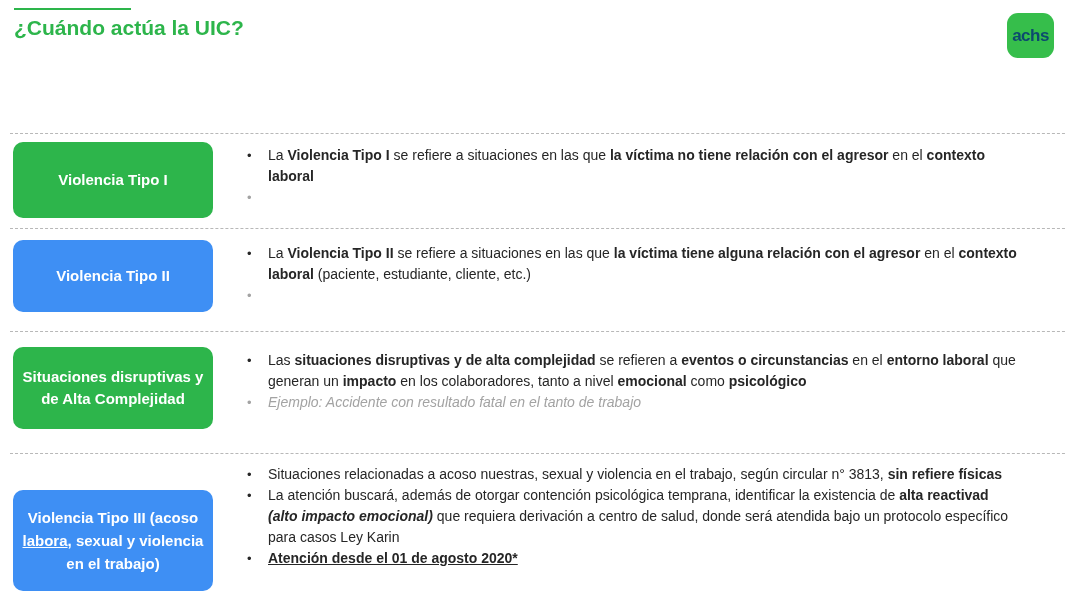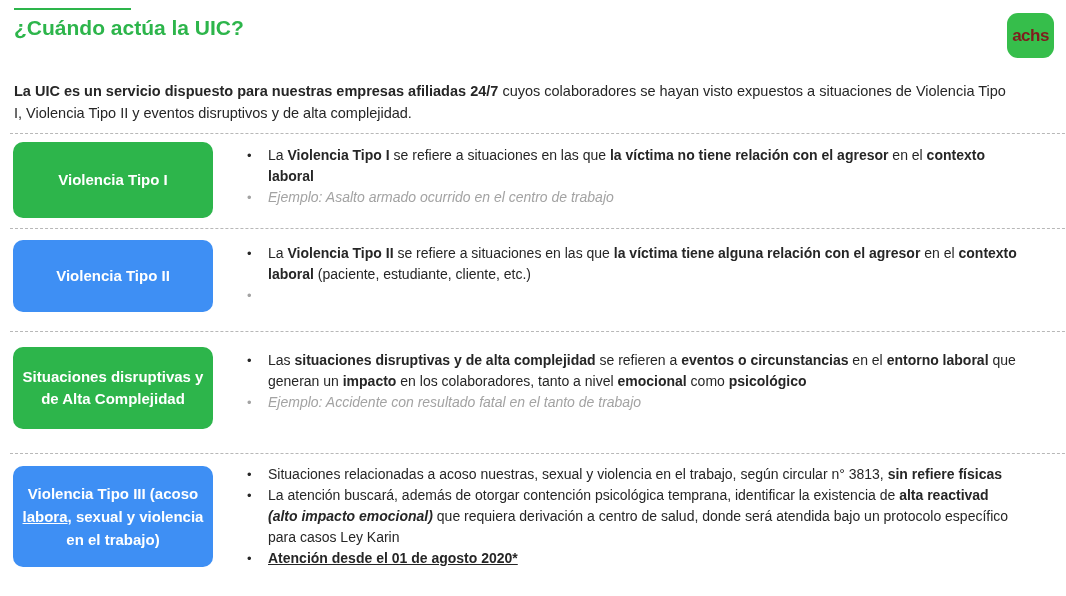--- a/index.html
+++ b/index.html
@@ -4,21 +4,21 @@
 <style>
   html,body{margin:0;padding:0;background:#fff;}
   #slide{
     position:relative;width:1066px;height:596px;background:#ffffff;overflow:hidden;
     font-family:"Liberation Sans","DejaVu Sans",sans-serif;color:#262626;padding-left:36px;
   }
   .accent-line{position:absolute;left:14px;top:8px;width:117px;height:2px;background:#2DB54B;}
   h1.title{position:absolute;left:14px;top:16px;margin:0;font-size:21px;font-weight:bold;color:#2DB54B;}
   .logo{
     position:absolute;left:1007px;top:13px;width:47px;height:45px;border-radius:11px;
-    background:#36BE4B;color:#7f1d1d;font-weight:bold;font-size:17px;
+    background:#36BE4B;color:#0c4a6e;font-weight:bold;font-size:17px;
     display:flex;align-items:center;justify-content:center;letter-spacing:-0.5px;
   }
   .intro{position:absolute;left:14px;top:80px;width:1002px;margin:0;font-size:14.5px;line-height:22px;}
   .sep{position:absolute;left:10px;right:12px;height:0;border-top:1px dashed #b8b8b8;}
   .row{position:absolute;left:13px;right:12px;}
   .row1{top:142px}.row2{top:240px}.row3{top:347px}.row4{top:466px}
   .tagbox{
     position:absolute;left:0;top:0;width:200px;border-radius:10px;
     display:flex;align-items:center;justify-content:center;text-align:center;
     color:#fff;font-weight:bold;font-size:15px;line-height:22px;padding:4px 8px;box-sizing:border-box;
@@ -37,34 +37,33 @@
   .page-number{position:absolute;right:24px;top:564px;font-size:11.5px;color:#595959;}
 </style>
 </head>
 <body>
 
 <div id="slide">
   <div class="accent-line" style="background: rgb(45, 181, 75);"></div>
   <h1 class="title" style="color: rgb(45, 181, 75);">¿Cuándo actúa la UIC?</h1>
   <div class="logo">achs</div>
 
-  <p class="intro"><span style="font-weight: bold;">La UIC es un servicio dispuesto para nuestras empresas afiliadas 24/7</span><span> cuyos colaboradores se hayan visto expuestos a situaciones de Violencia Tipo I, Violencia Tipo II y eventos disruptivos y de alta complejidad.</span></p>
 
   <div class="sep" style="top:133px"></div>
   <div class="sep" style="top:228px"></div>
   <div class="sep" style="top:331px"></div>
   <div class="sep" style="top:453px"></div>
 
   <div class="row row1">
     <div class="tagbox" style="background: rgb(45, 181, 75);">
         <span class="tag-label"><span>Violencia Tipo I</span></span>
       </div>
     <ul class="bullets">
         <li class="main"><span class="marker">•</span><span class="txt"><span>La </span><span style="font-weight: bold;">Violencia Tipo I</span><span> se refiere a situaciones en las que </span><span style="font-weight: bold; text-align: center;">la víctima no tiene relación con el agresor</span><span> en el </span><span style="font-weight: bold;">contexto laboral</span></span></li>
-        <li class="example"><span class="marker">•</span><span class="txt"><span>Ejemplo: Asalto armado ocurrido en el centro de trabajo</span></span></li>
+        <li class="example"><span class="marker">•</span></li>
       </ul>
   </div>
   <div class="row row2">
     <div class="tagbox" style="background: rgb(62, 143, 244);">
         <span class="tag-label"><span>Violencia Tipo II</span></span>
       </div>
     <ul class="bullets">
         <li class="main"><span class="marker">•</span><span class="txt"><span>La </span><span style="font-weight: bold;">Violencia Tipo II</span><span> se refiere a situaciones en las que </span><span style="font-weight: bold;">la víctima tiene alguna relación con el agresor</span><span> en el </span><span style="font-weight: bold;">contexto laboral</span><span> (paciente, estudiante, cliente, etc.)</span></span></li>
         <li class="example"><span class="marker">•</span></li>
       </ul>
@@ -72,21 +71,21 @@
   <div class="row row3">
     <div class="tagbox" style="background: rgb(45, 181, 75);">
         <span class="tag-label"><span>Situaciones disruptivas y de Alta Complejidad</span></span>
       </div>
     <ul class="bullets">
         <li class="main"><span class="marker">•</span><span class="txt"><span>Las </span><span style="font-weight: bold;">situaciones disruptivas y de alta complejidad</span><span> se refieren a </span><span style="font-weight: bold;">eventos o circunstancias</span><span> en el </span><span style="font-weight: bold;">entorno laboral</span><span> que generan un </span><span style="font-weight: bold;">impacto</span><span> en los colaboradores, tanto a nivel </span><span style="font-weight: bold;">emocional</span><span> como </span><span style="font-weight: bold;">psicológico</span></span></li>
         <li class="example"><span class="marker">•</span><span class="txt"><span>Ejemplo: Accidente con resultado fatal en el tanto de trabajo</span></span></li>
       </ul>
   </div>
   <div class="row row4">
-    <div class="tagbox" style="background: rgb(62, 143, 244);">
+    <div class="tagbox" style="background: rgb(62, 143, 244); margin-top: 24px;">
         <span class="tag-label"><span>Violencia Tipo III (acoso </span><span style="text-decoration: underline;">labora</span><span>, sexual y violencia en el trabajo)</span></span>
       </div>
     <ul class="bullets">
         <li class="main"><span class="marker">•</span><span class="txt"><span>Situaciones relacionadas a acoso nuestras, sexual y violencia en el trabajo, según circular n° 3813, </span><span style="font-weight: bold;">sin refiere físicas</span></span></li>
         <li class="main"><span class="marker">•</span><span class="txt"><span>La atención buscará, además de otorgar contención psicológica temprana, identificar la existencia de </span><span style="font-weight: bold;">alta reactivad</span><span> </span><span style="font-weight: bold; font-style: italic;">(alto impacto emocional)</span><span> que requiera derivación a centro de salud, donde será atendida bajo un protocolo específico para casos Ley Karin</span></span></li>
         <li class="main"><span class="marker">•</span><span class="txt"><span style="font-weight: bold; text-decoration: underline;">Atención desde el 01 de agosto 2020*</span></span></li>
       </ul>
   </div>
 
   <div class="page-number">5</div>

